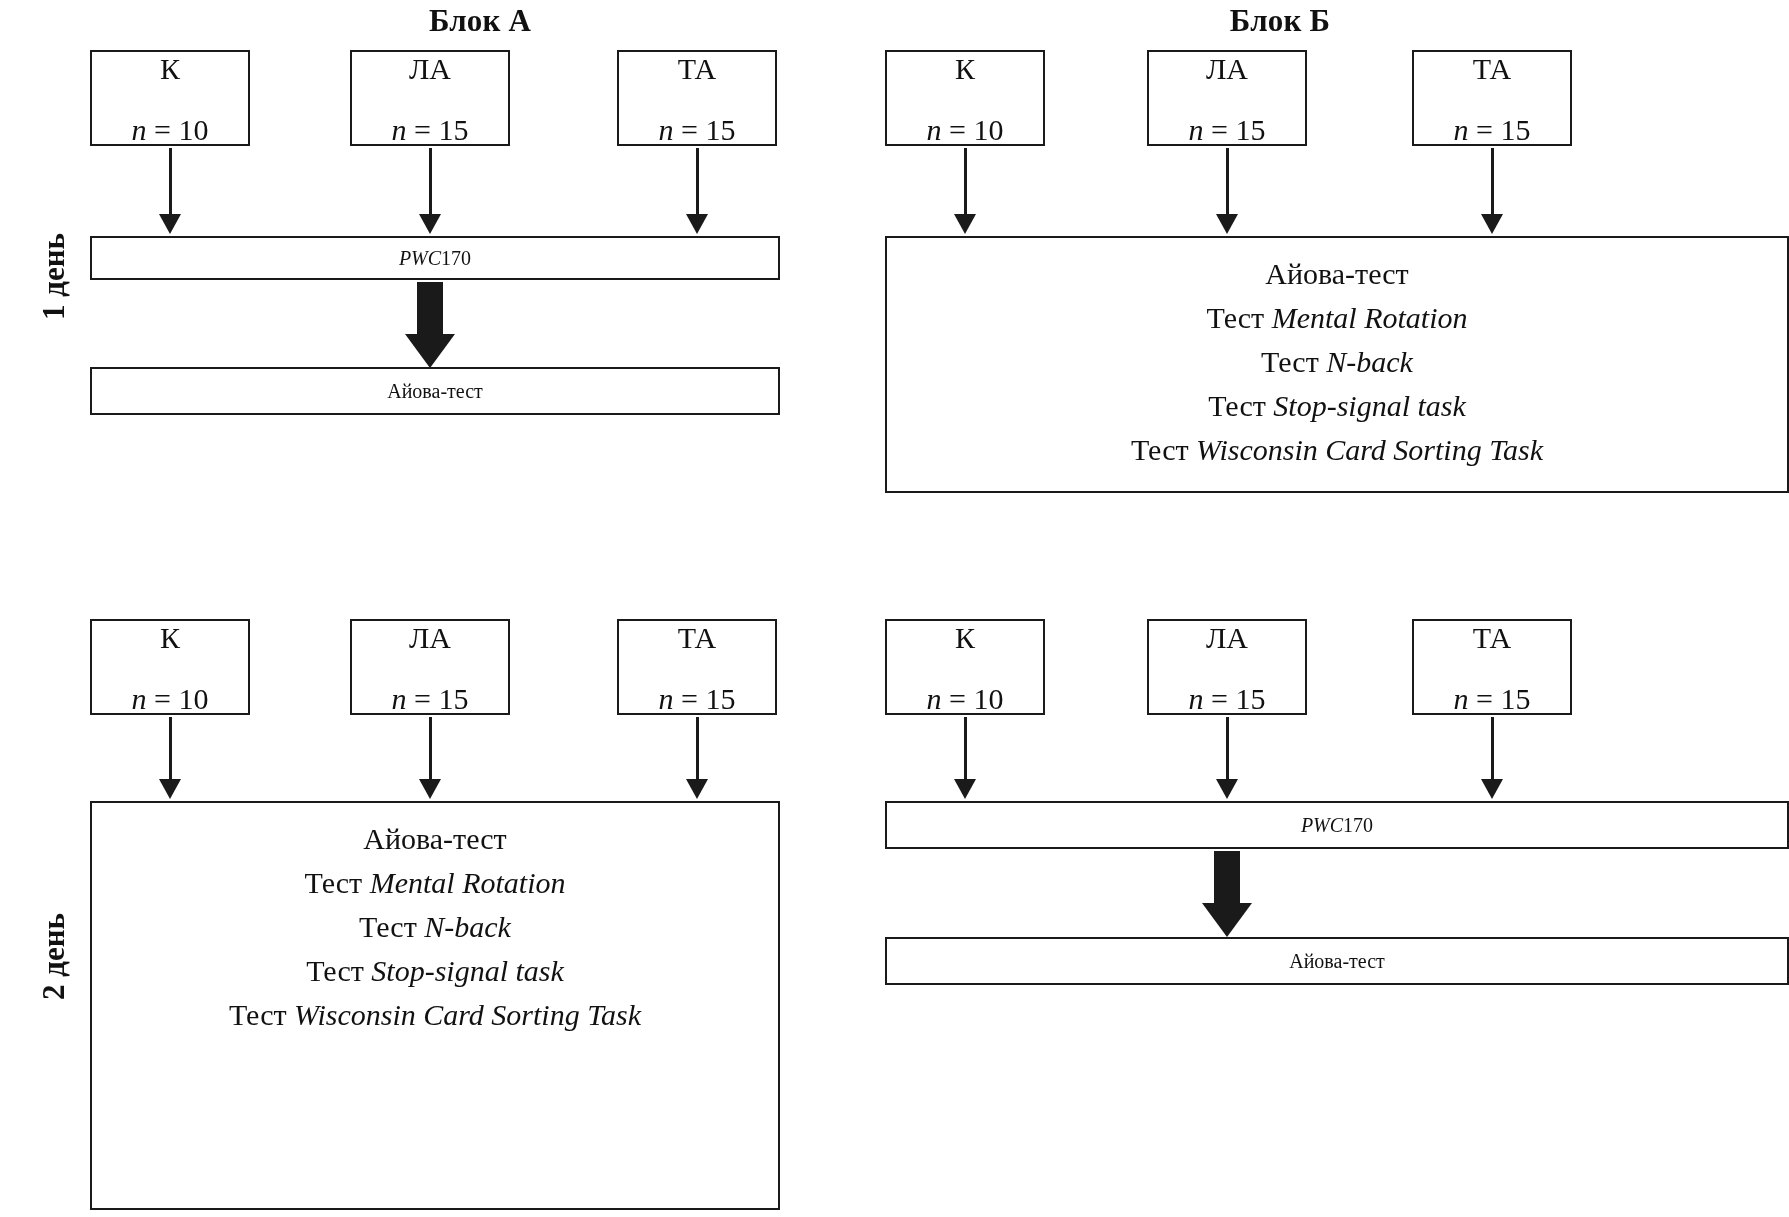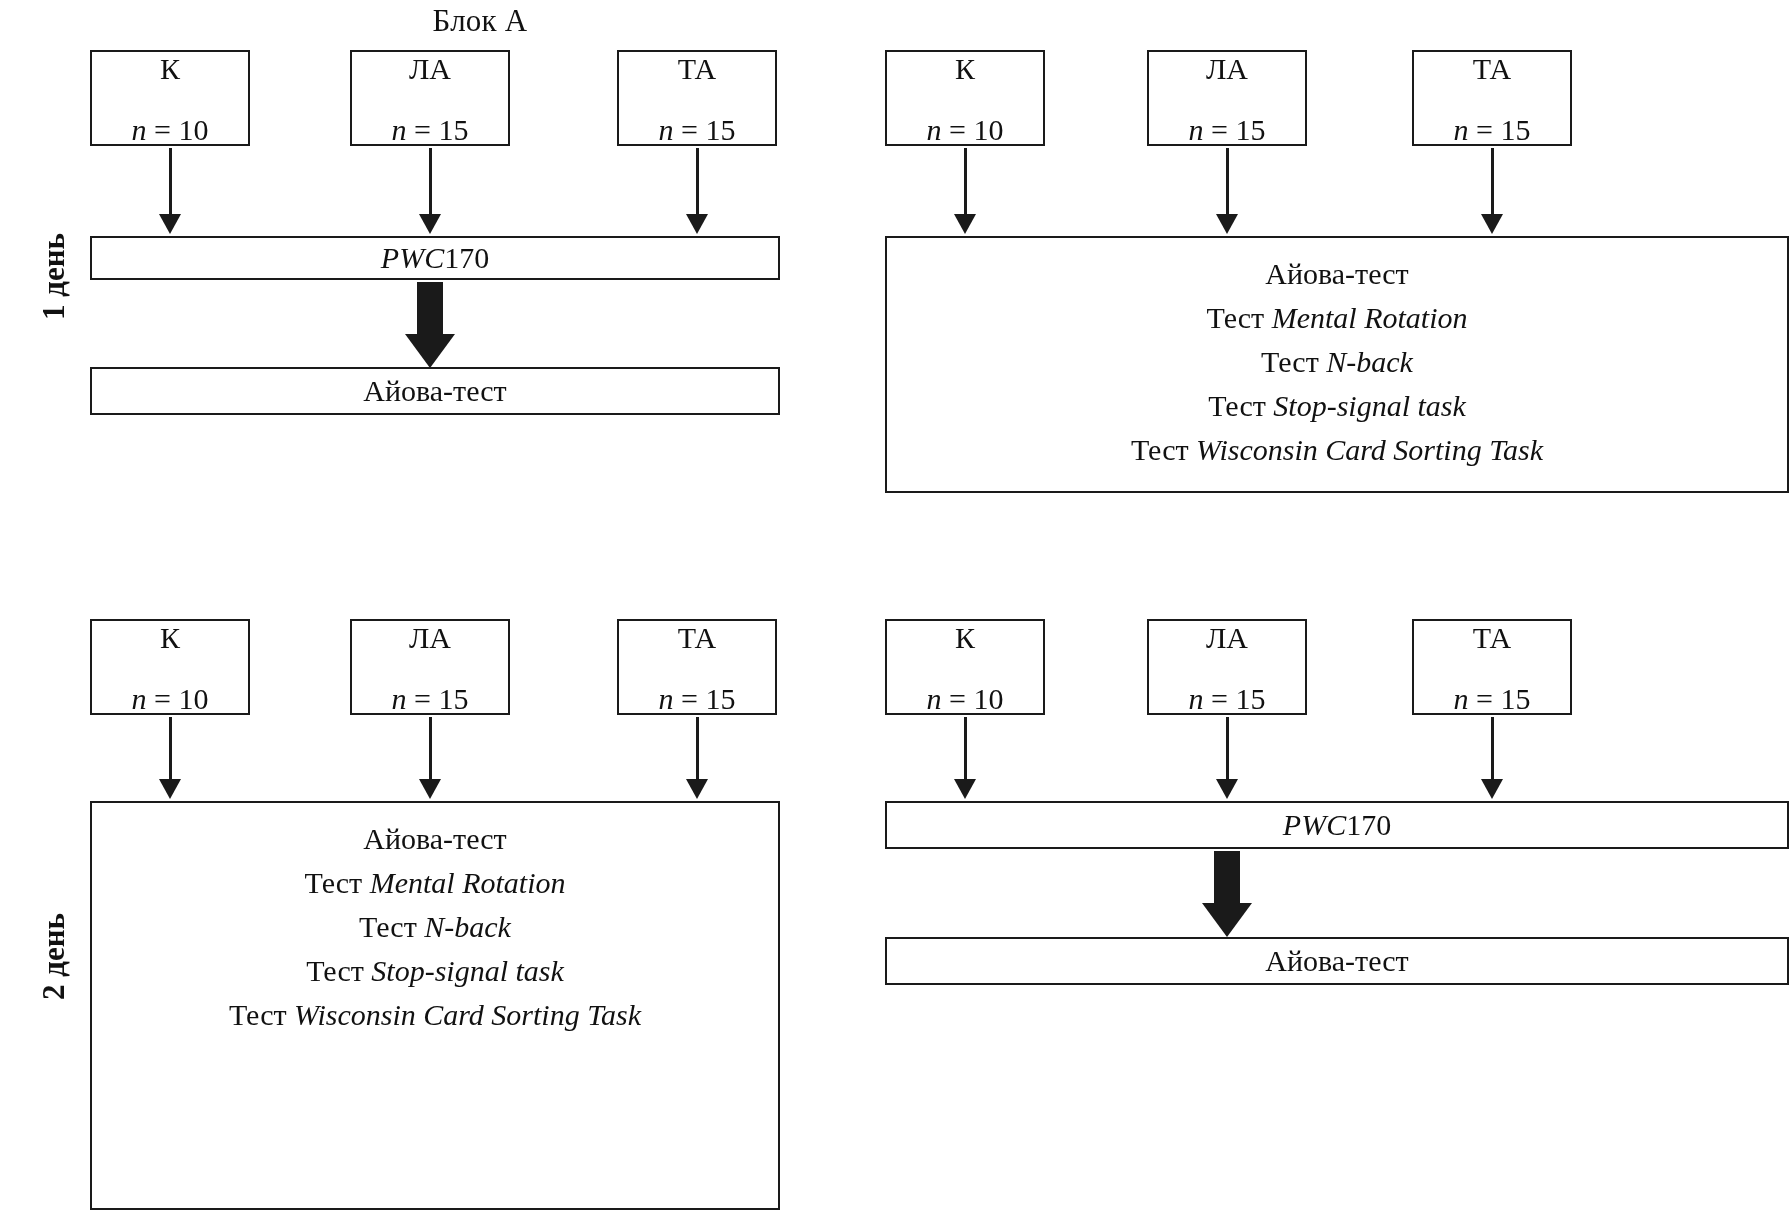--- a/index.html
+++ b/index.html
@@ -7,21 +7,21 @@
     width:1789px;height:1217px;position:relative;overflow:hidden;
     font-family:"Liberation Serif","DejaVu Serif",serif;
     color:#111111;
     -webkit-font-smoothing:antialiased;
   }
   .canvas{position:absolute;left:0;top:0;width:1789px;height:1217px;}
 
   
   .block-title{
     position:absolute;
-    font-weight:normal;
+    font-weight:bold;
     font-size:31px;
     line-height:34px;
     text-align:center;
     white-space:nowrap;
     letter-spacing:.2px;
   }
 
   
   .day-label{
     position:absolute;
@@ -48,21 +48,21 @@
   .group-box{ 
     font-size:30px;
     line-height:38px;
     padding-top:2px;
   }
   .group-box .g-name{display:block;}
   .group-box .g-n{display:block;margin-top:23px;}
   .group-box .g-n i{font-style:italic;}
 
   .bar-box{            
-    font-size:30px;
+    font-size:20px;
     line-height:34px;
     text-align:right;
   }
   .list-box{           
     font-size:30px;
     line-height:44px;
     justify-content:flex-start;
     padding-top:14px;
   }
   .list-box .line{display:block;white-space:nowrap;}
@@ -96,20 +96,21 @@
     border-right:25px solid transparent;
     border-top:34px solid #1a1a1a;
   }
 </style>
 </head>
 <body>
 
 <div class="canvas">
 
   <div class="block-title" style="left:330px;top:4px;width:300px;">Блок А</div>
+  <div class="block-title" style="left:1130px;top:4px;width:300px;">Блок Б</div>
 
   <div class="day-label" style="left:38px;top:320px;">1 день</div>
   <div class="day-label" style="left:38px;top:1000px;">2 день</div>
 
   <div class="box group-box" style="left:90px;top:50px;width:160px;height:96px;">
     <span class="g-name">К</span>
     <span class="g-n"><i>n</i> = 10</span>
   </div>
   <div class="box group-box" style="left:350px;top:50px;width:160px;height:96px;">
     <span class="g-name">ЛА</span>

